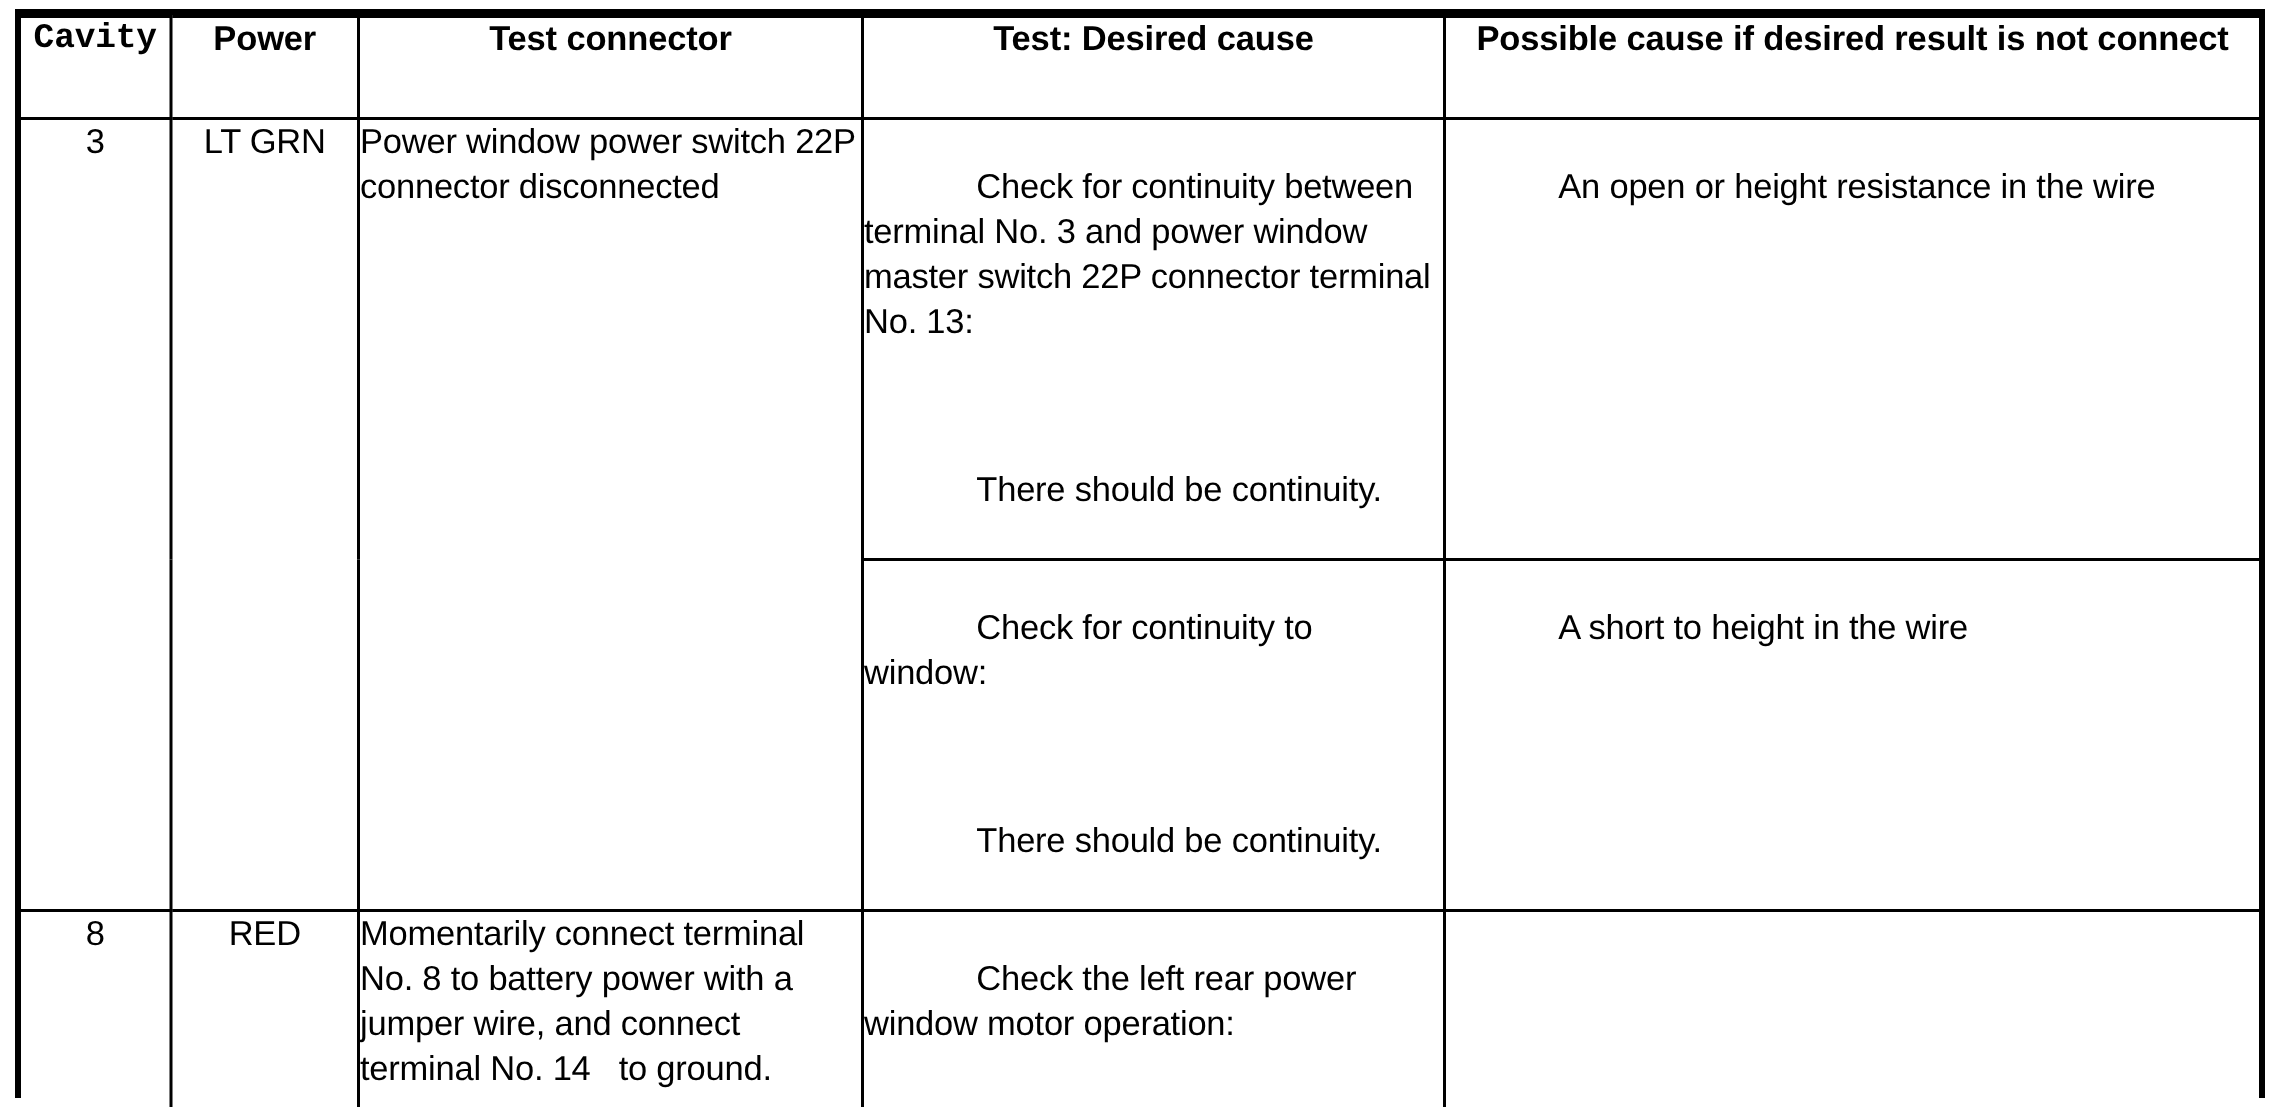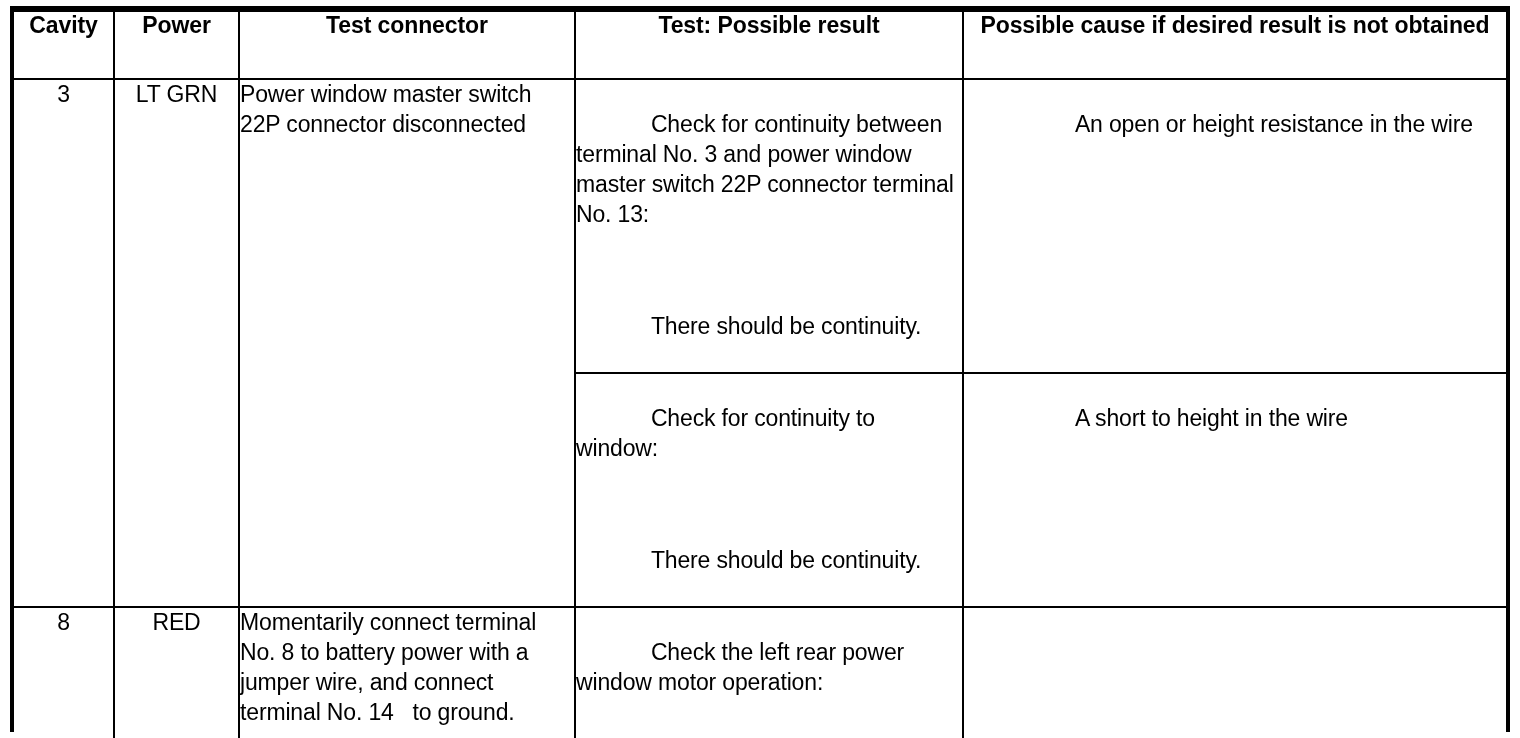--- a/index.html
+++ b/index.html
@@ -55,21 +55,21 @@
   col.c-test   { width: 388px; }
   col.c-cause  { width: 543px; }
 
   
   thead th {
     border-bottom: 4px solid #000;
     border-top: none;
     height: 66px;
     vertical-align: top;
   }
-  thead th:first-child { border-left: none; }
+  thead th:first-child { border-left: none; font-family: Liberation Mono, monospace; }
   thead th:last-child  { border-right: none; }
 
   .hd {
     font-size: 23px;
     font-weight: bold;
     text-align: center;
     line-height: 1.18;
     padding: 7px 6px 0 6px;
     letter-spacing: -0.1px;
   }
@@ -80,21 +80,21 @@
     line-height: 1.30;
     padding: 6px 4px 4px 6px;
     letter-spacing: -0.15px;
     white-space: pre-wrap;
   }
   .cell-center {
     text-align: center;
     padding-top: 6px;
   }
   tbody td:first-child { border-left: none; }
-  tbody td:last-child  { border-right: none; padding-left: 36px; }
+  tbody td:last-child  { border-right: none; }
   tbody tr:last-child td { border-bottom: none; }
 
   .gap { display: block; height: 23px; }
 
   
   .cause-list {
     margin: 0;
     padding: 0;
     list-style: none;
     font-size: 23px;
@@ -117,31 +117,31 @@
           <col class="c-cond">
           <col class="c-test">
           <col class="c-cause">
       </colgroup>
 
       <thead>
         <tr>
           <th class="hd">Cavity</th>
           <th class="hd">Power</th>
           <th class="hd">Test connector</th>
-          <th class="hd">Test: Possible result</th>
-          <th class="hd">Possible cause if desired result is not obtained</th>
+          <th class="hd">Test: Desired cause</th>
+          <th class="hd">Possible cause if desired result is not connect</th>
         </tr>
       </thead>
 
       <tbody>
 
         <tr>
           <td class="cell cell-center" rowspan="2">3</td>
           <td class="cell cell-center" rowspan="2">LT GRN</td>
-          <td class="cell" rowspan="2">Power window master switch 22P connector disconnected</td>
+          <td class="cell" rowspan="2">Power window power switch 22P connector disconnected</td>
           <td class="cell">
             <span>Check for continuity between terminal No. 3 and power window master switch 22P connector terminal No. 13:</span>
             <span class="gap"></span>
             <span>There should be continuity.</span>
           </td>
           <td class="cell">
             <span>An open or height resistance in the wire</span>
           </td>
         </tr>
 

